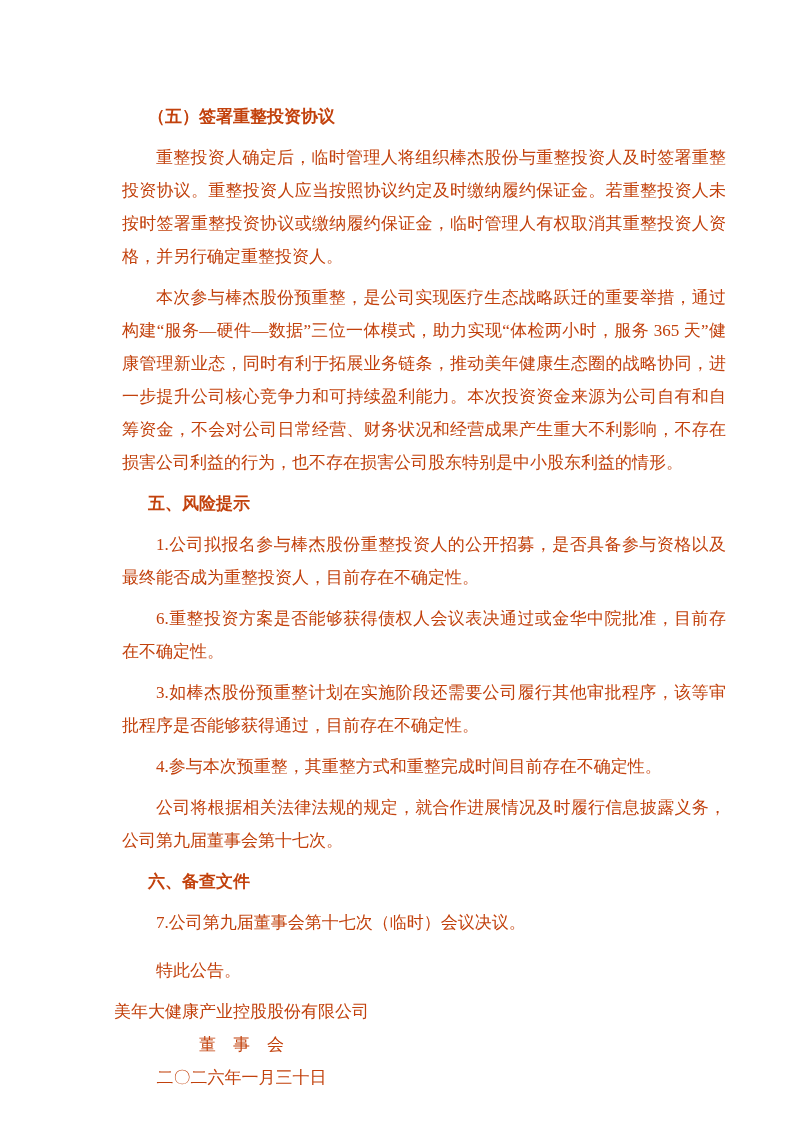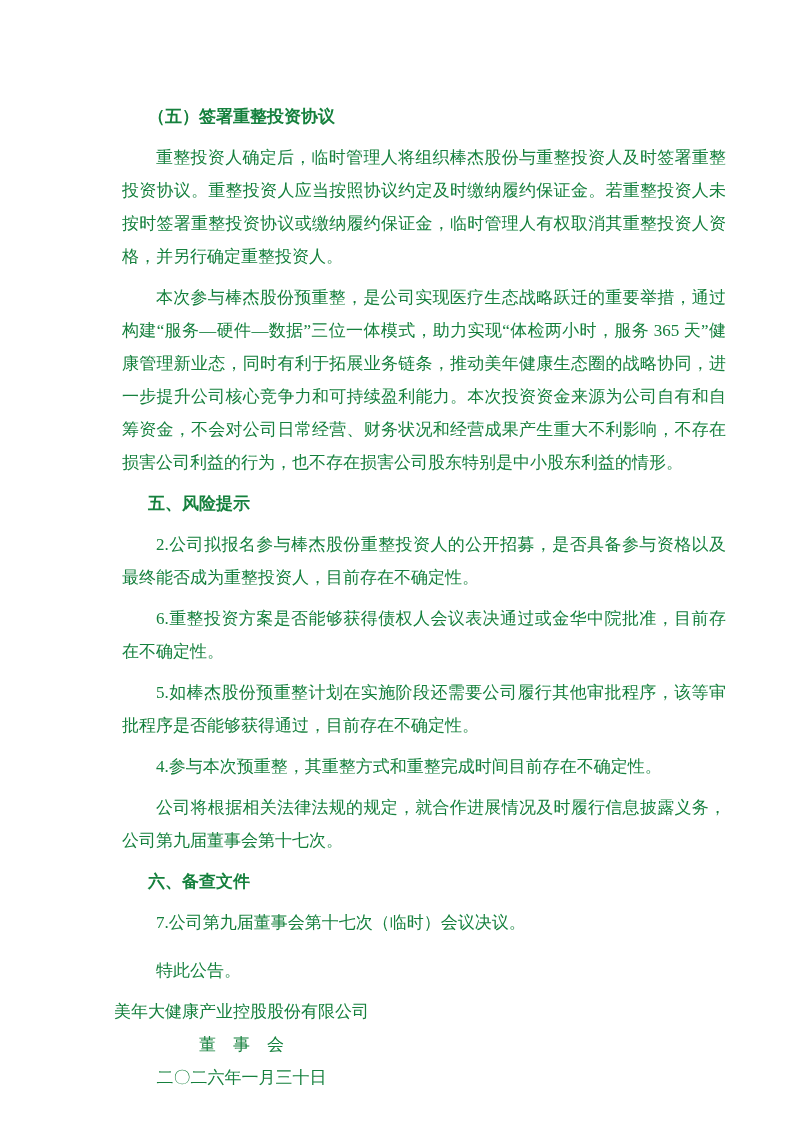--- a/index.html
+++ b/index.html
@@ -8,21 +8,21 @@
     background: #ffffff;
   }
   .page {
     position: relative;
     width: 794px;
     height: 1123px;
     box-sizing: border-box;
     margin: 0 auto;
     padding: 95px 60px 40px 114px;
     background: #ffffff;
-    color: #15803d;
+    color: #c2410c;
     font-family: "Liberation Serif", "DejaVu Serif", serif;
     font-size: 17px;
     line-height: 33px;
     overflow: hidden;
   }
   .para {
     margin: 8px;
     text-align: justify;
     text-indent: 2em;
   }
@@ -54,25 +54,25 @@
 
   <h3 class="heading">（五）签署重整投资协议</h3>
 
   <p class="para">重整投资人确定后，临时管理人将组织棒杰股份与重整投资人及时签署重整投资协议。重整投资人应当按照协议约定及时缴纳履约保证金。若重整投资人未按时签署重整投资协议或缴纳履约保证金，临时管理人有权取消其重整投资人资格，并另行确定重整投资人。</p>
 
 
   <p class="para">本次参与棒杰股份预重整，是公司实现医疗生态战略跃迁的重要举措，通过构建“服务—硬件—数据”三位一体模式，助力实现“体检两小时，服务 365 天”健康管理新业态，同时有利于拓展业务链条，推动美年健康生态圈的战略协同，进一步提升公司核心竞争力和可持续盈利能力。本次投资资金来源为公司自有和自筹资金，不会对公司日常经营、财务状况和经营成果产生重大不利影响，不存在损害公司利益的行为，也不存在损害公司股东特别是中小股东利益的情形。</p>
 
   <h2 class="heading">五、风险提示</h2>
 
-  <p class="para">2.公司拟报名参与棒杰股份重整投资人的公开招募，是否具备参与资格以及最终能否成为重整投资人，目前存在不确定性。</p>
+  <p class="para">1.公司拟报名参与棒杰股份重整投资人的公开招募，是否具备参与资格以及最终能否成为重整投资人，目前存在不确定性。</p>
 
   <p class="para">6.重整投资方案是否能够获得债权人会议表决通过或金华中院批准，目前存在不确定性。</p>
 
-  <p class="para">5.如棒杰股份预重整计划在实施阶段还需要公司履行其他审批程序，该等审批程序是否能够获得通过，目前存在不确定性。</p>
+  <p class="para">3.如棒杰股份预重整计划在实施阶段还需要公司履行其他审批程序，该等审批程序是否能够获得通过，目前存在不确定性。</p>
 
   <p class="para">4.参与本次预重整，其重整方式和重整完成时间目前存在不确定性。</p>
 
   <p class="para">公司将根据相关法律法规的规定，就合作进展情况及时履行信息披露义务，公司第九届董事会第十七次。</p>
 
   <h2 class="heading">六、备查文件</h2>
 
   <p class="para">7.公司第九届董事会第十七次（临时）会议决议。</p>
 
   <p class="para notice">特此公告。</p>

